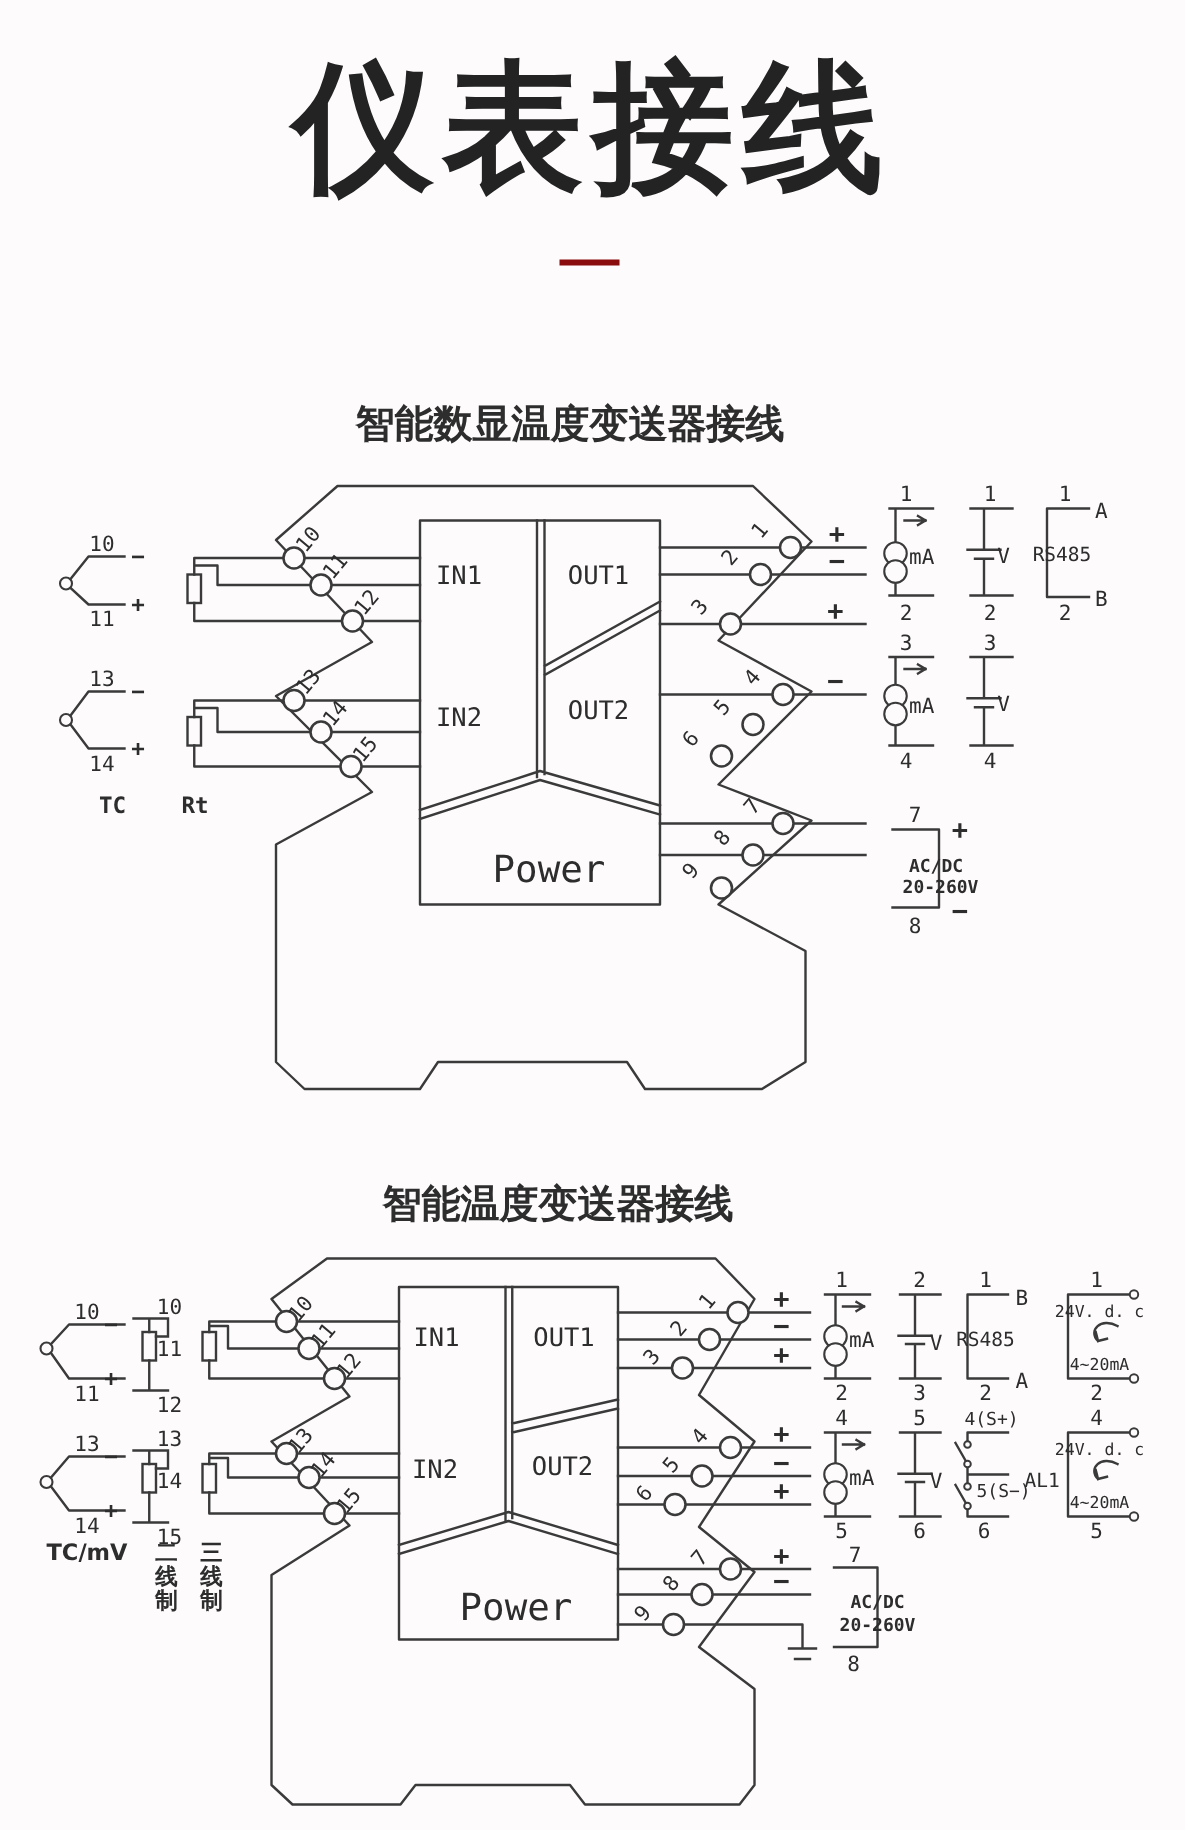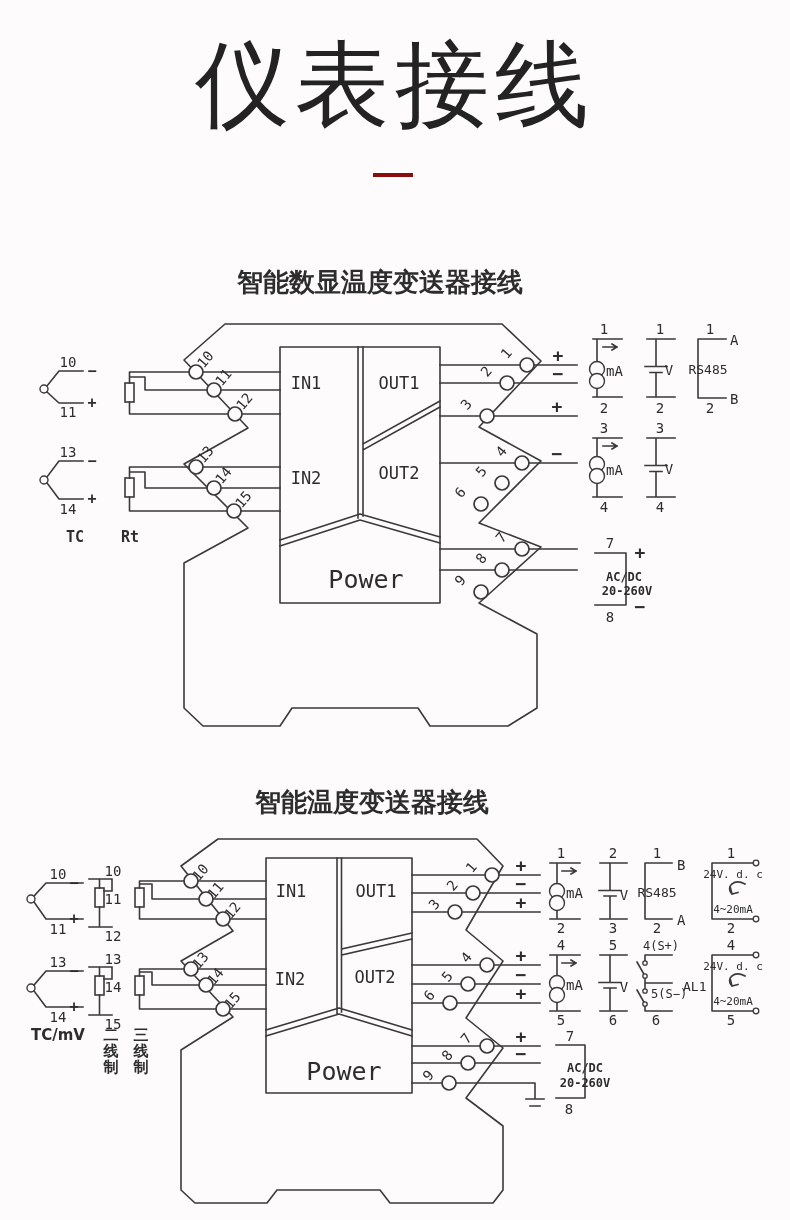--- a/index.html
+++ b/index.html
@@ -1,19 +1,19 @@
 <!DOCTYPE html>
 <html><head>
 <meta charset="utf-8">
 <style>
   html,body{margin:0;padding:0;background:#fdfbfc;}
   .stage{position:relative;width:790px;height:1220px;background:#fdfbfc;overflow:hidden;
          font-family:"Liberation Sans",sans-serif;}
   .main-title{position:absolute;top:22px;left:0;width:790px;margin:0;text-align:center;
-              font-size:94px;font-weight:400;letter-spacing:6px;color:#232323;
+              font-size:94px;font-weight:700;letter-spacing:6px;color:#232323;
               font-family:"Liberation Sans",sans-serif;}
   .divider{position:absolute;left:373px;top:173px;width:40px;height:4px;background:#8a0c0c;}
   svg.diagram{position:absolute;left:0;top:0;width:790px;height:1220px;}
   .ln{fill:none;stroke:#3a3a3a;stroke-width:1.6;stroke-linejoin:round;stroke-linecap:square;}
   .res{fill:none;stroke:#3a3a3a;stroke-width:1.6;}
   .term{fill:#fdfbfc;stroke:#3a3a3a;stroke-width:1.7;}
   .dot{fill:#fdfbfc;stroke:#3a3a3a;stroke-width:1.4;}
   .cdot{fill:#fdfbfc;stroke:#3a3a3a;stroke-width:1.3;}
   text{fill:#2d2d2d;font-family:"DejaVu Sans Mono","Liberation Mono",monospace;}
   .t{text-anchor:middle;} .s{text-anchor:start;}

